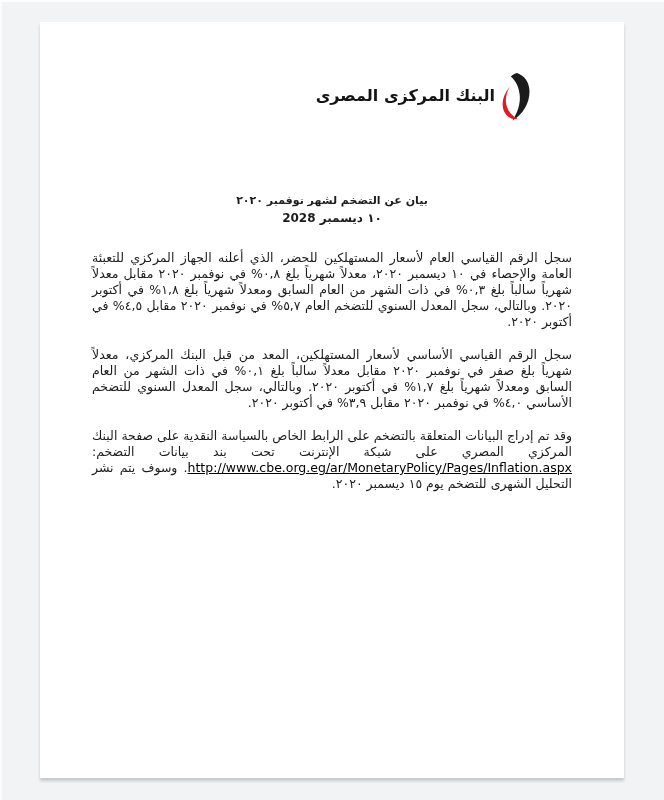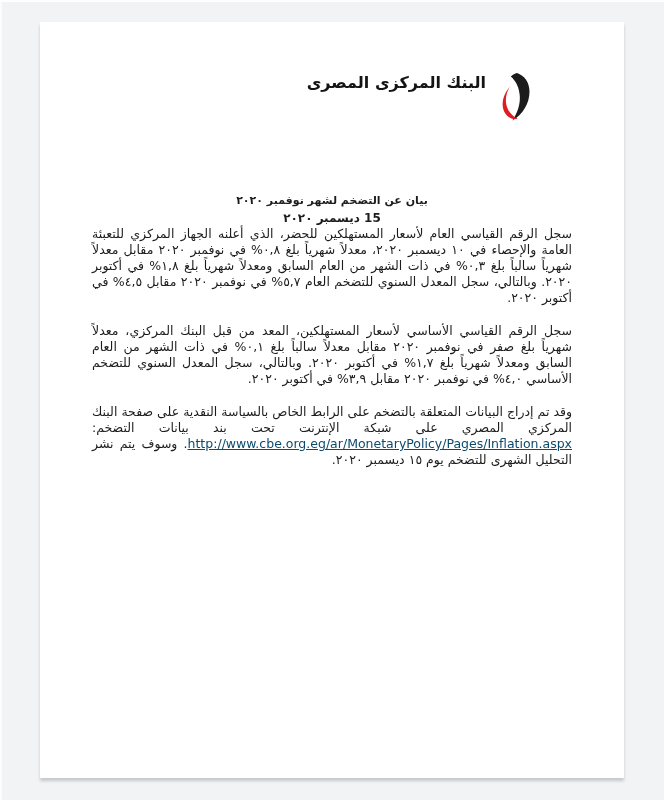--- a/index.html
+++ b/index.html
@@ -20,21 +20,21 @@
     background: rgba(255,255,255,0.7);
   }
   .paper {
     position: absolute; left: 40px; top: 22px;
     width: 584px; height: 756px;
     background: #ffffff;
     box-shadow: 0 3px 3px rgba(0,0,0,0.18);
   }
   .logo-row {
     position: absolute; top: 51px; right: 94px;
-    display: flex; align-items: flex-start; gap: 16px;
+    display: flex; align-items: center; gap: 7px;
     direction: ltr;
   }
   .bank-name {
     font-size: 16px; font-weight: 700;
     margin-bottom: 3px;
     letter-spacing: 0px;
     color: #141414;
     direction: rtl;
     white-space: nowrap;
   }
@@ -44,29 +44,29 @@
     direction: rtl;
   }
   .doc-title {
     margin: 0; text-align: center;
     font-size: 11px; line-height: 17px; font-weight: 700;
   }
   .doc-date {
     margin: 2px 0 0 0; text-align: center;
     font-size: 12px; line-height: 15px; font-weight: 700;
   }
-  .paragraphs { }
+  .paragraphs { margin-top: 24px; }
   .paragraphs p {
     margin: 0 0 17px 0;
     font-size: 12.5px; line-height: 16px;
     text-align: justify;
     text-align-last: right;
   }
   a.inflation-link {
-    color: #0c4a6e;
+    color: #000000;
     text-decoration: underline;
     word-break: keep-all;
   }
 </style>
 </head>
 <body>
 
 <div class="top-edge"></div>
 <div class="left-edge"></div>
 
@@ -75,21 +75,21 @@
   <div class="logo-row">
     <span class="bank-name">البنك المركزى المصرى</span>
     <svg class="emblem" viewBox="0 0 28 48" xmlns="http://www.w3.org/2000/svg" aria-hidden="true">
       <path fill="#1b1b1b" d="M15 0 C22.5 2.5 27.5 9.5 27.5 18.5 C27.5 30.5 21 41 10.5 47.5 C15.8 39.2 18.3 31 17.8 23 C17.3 15 14.2 8 8.8 3.4 C10.8 1.7 12.9 0.6 15 0 Z"></path>
       <path fill="#e11b22" d="M8.2 13.5 C4.6 18.6 2.9 25.8 4.4 31.9 C5.9 38.1 10 43.2 15.6 45.7 C11 46.9 6.3 44.8 3.3 40.6 C0.3 36.1 -0.2 29.4 1.9 23.7 C3.3 19.8 5.5 16.3 8.2 13.5 Z"></path>
     </svg>
   </div>
 
   <div class="content">
     <h1 class="doc-title">بيان عن التضخم لشهر نوفمبر ٢٠٢٠</h1>
-    <div class="doc-date">15 ديسمبر ٢٠٢٠</div>
+    <div class="doc-date">١٠ ديسمبر 2028</div>
 
     <div class="paragraphs">
       <p>سجل الرقم القياسي العام لأسعار المستهلكين للحضر، الذي أعلنه الجهاز المركزي للتعبئة العامة والإحصاء في ١٠ ديسمبر ٢٠٢٠، معدلاً شهرياً بلغ ٠,٨% في نوفمبر ٢٠٢٠ مقابل معدلاً شهرياً سالباً بلغ ٠,٣% في ذات الشهر من العام السابق ومعدلاً شهرياً بلغ ١,٨% في أكتوبر ٢٠٢٠. وبالتالي، سجل المعدل السنوي للتضخم العام ٥,٧% في نوفمبر ٢٠٢٠ مقابل ٤,٥% في أكتوبر ٢٠٢٠.</p>
       <p>سجل الرقم القياسي الأساسي لأسعار المستهلكين، المعد من قبل البنك المركزي، معدلاً شهرياً بلغ صفر في نوفمبر ٢٠٢٠ مقابل معدلاً سالباً بلغ ٠,١% في ذات الشهر من العام السابق ومعدلاً شهرياً بلغ ١,٧% في أكتوبر ٢٠٢٠. وبالتالي، سجل المعدل السنوي للتضخم الأساسي ٤,٠% في نوفمبر ٢٠٢٠ مقابل ٣,٩% في أكتوبر ٢٠٢٠.</p>
       <p><span>وقد تم إدراج البيانات المتعلقة بالتضخم على الرابط الخاص بالسياسة النقدية على صفحة البنك المركزي المصري على شبكة الإنترنت تحت بند بيانات التضخم: </span><a class="inflation-link" href="#">http://www.cbe.org.eg/ar/MonetaryPolicy/Pages/Inflation.aspx</a><span>. وسوف يتم نشر التحليل الشهرى للتضخم يوم ١٥ ديسمبر ٢٠٢٠.</span></p>
     </div>
   </div>
 
 </div>
 

